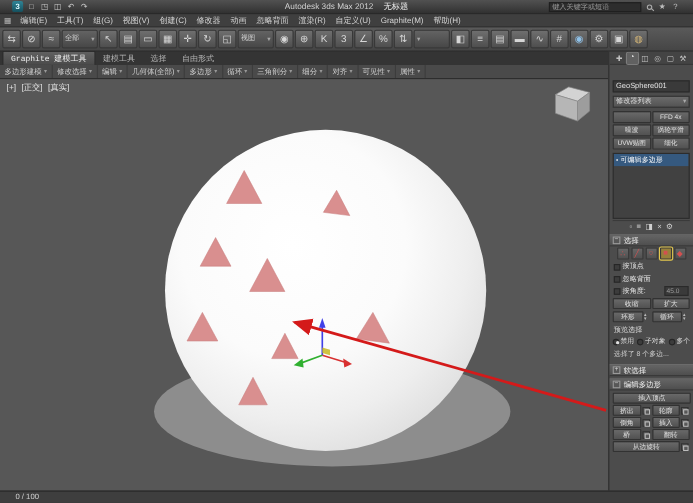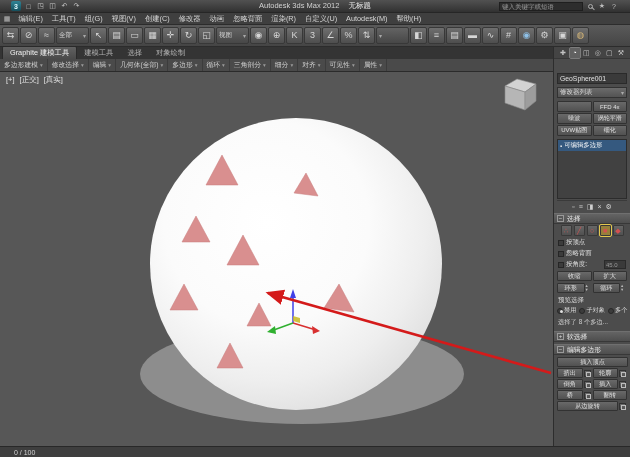--- a/index.html
+++ b/index.html
@@ -29,21 +29,21 @@
   
   .toolbar{position:absolute;left:0;top:25px;width:630px;height:22px;background:linear-gradient(#5a5a5a,#454545);border-bottom:1px solid #2c2c2c;display:flex;align-items:center;padding:0 2px;overflow:hidden;}
   .ticons{display:flex;align-items:center;gap:1px;}
   .tbtn{width:17px;height:17px;background:linear-gradient(#6f6f6f,#4e4e4e);border:1px solid #383838;border-radius:2px;color:#d6d6d6;font-size:9px;line-height:1;display:flex;align-items:center;justify-content:center;flex:none;}
   .tbtn.drop{width:33px;font-size:6.5px;justify-content:space-between;padding:0 2px;background:linear-gradient(#636363,#474747);}
   .tbtn.drop::after{content:"▾";font-size:6px;color:#a8a8a8;}
 
   
   .ribbontabs{position:absolute;left:0;top:47px;width:553px;height:12px;background:#343434;display:flex;align-items:flex-end;padding-left:2px;}
   .rtab{padding:1px 7px 1px;font-size:7.3px;color:#b2b2b2;white-space:nowrap;}
-  .rtab.active{background:linear-gradient(#616161,#4a4a4a);color:#f0f0f0;border:1px solid #2a2a2a;border-bottom:none;border-radius:2px 2px 0 0;}
+  .rtab.active{background:linear-gradient(#616161,#4a4a4a);color:#f0f0f0;border:1px solid #2a2a2a;border-bottom:none;border-radius:2px 2px 0 0;font-family:Liberation Mono, monospace;}
   .ribbonpanels{position:absolute;left:0;top:59px;width:553px;height:13px;background:#4a4a4a;border-bottom:1px solid #2b2b2b;display:flex;align-items:center;overflow:hidden;}
   .rpanel{padding:0 4px;height:100%;font-size:6.8px;color:#cecece;border-right:1px solid #3c3c3c;display:flex;align-items:center;gap:2px;white-space:nowrap;}
   .rpanel::after{content:"▾";font-size:5.5px;color:#999;}
 
   
   .viewport{position:absolute;left:0;top:72px;width:553px;height:374px;background:#575757;overflow:hidden;}
   .vplabels{position:absolute;left:6px;top:3px;display:flex;gap:5px;font-size:7.5px;color:#e4e4e4;z-index:5;}
   .vplabels span{cursor:default;}
   .shadow{position:absolute;left:140px;top:252px;width:324px;height:100px;background:#8d8d8d;border-radius:50%;}
   .sphere{position:absolute;left:150px;top:46px;width:292px;height:292px;border-radius:50%;background:radial-gradient(circle at 40% 36%,#ffffff 0%,#fbfbfb 40%,#eeeeee 62%,#dcdcdc 82%,#c9c9c9 100%);}
@@ -130,21 +130,21 @@
     <span class="menu-item">编辑(E)</span>
         <span class="menu-item">工具(T)</span>
         <span class="menu-item">组(G)</span>
         <span class="menu-item">视图(V)</span>
         <span class="menu-item">创建(C)</span>
         <span class="menu-item">修改器</span>
         <span class="menu-item">动画</span>
         <span class="menu-item">忽略背面</span>
         <span class="menu-item">渲染(R)</span>
         <span class="menu-item">自定义(U)</span>
-        <span class="menu-item">Autodesk(M)</span>
+        <span class="menu-item">Graphite(M)</span>
         <span class="menu-item">帮助(H)</span>
       </div>
   </nav>
 
   <div class="toolbar">
     <div class="ticons">
 
     <span class="tbtn">⇆</span>
         <span class="tbtn">⊘</span>
         <span class="tbtn">≈</span>
@@ -176,21 +176,21 @@
         <span class="tbtn">▣</span>
         <span class="tbtn" style="color: rgb(216, 184, 120);">◍</span>
       </div>
   </div>
 
   <div class="ribbontabs">
 
   <span class="rtab active">Graphite 建模工具</span>
       <span class="rtab">建模工具</span>
       <span class="rtab">选择</span>
-      <span class="rtab">对象绘制</span>
+      <span class="rtab">自由形式</span>
     </div>
   <div class="ribbonpanels">
 
   <span class="rpanel">多边形建模</span>
       <span class="rpanel">修改选择</span>
       <span class="rpanel">编辑</span>
       <span class="rpanel">几何体(全部)</span>
       <span class="rpanel">多边形</span>
       <span class="rpanel">循环</span>
       <span class="rpanel">三角剖分</span>

